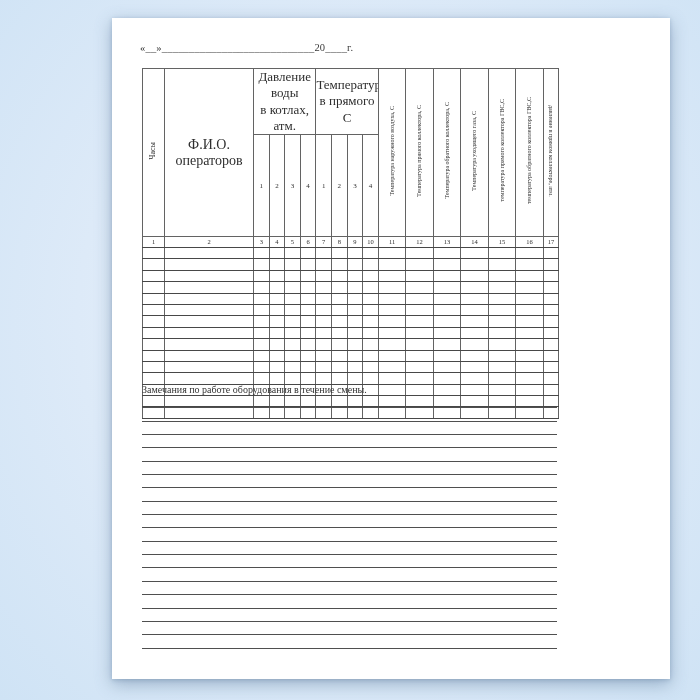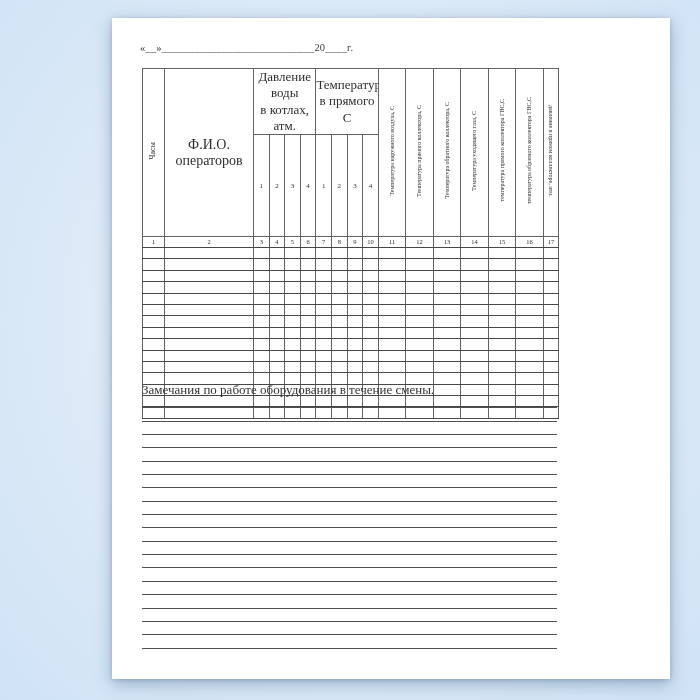--- a/index.html
+++ b/index.html
@@ -55,21 +55,21 @@
   .vlab{vertical-align:middle;}
   .vtext{
     writing-mode:vertical-rl; transform:rotate(180deg);
     display:inline-block; font-size:6px; line-height:1.05;
     max-height:118px; white-space:nowrap;
   }
   .hours .vtext{font-size:8px;}
   .flip .vtext{transform:none;}
   .remarks{
     position:absolute; left:30px; top:366px;
-    font-size:13px; line-height:12.5px; color:#333;
+    font-size:10px; line-height:12.5px; color:#333;
   }
   .ruled{
     position:absolute; left:30px; top:377px; width:415px;
   }
   .ruled .line{
     height:13.35px; border-bottom:1.3px solid var(--ruled-line);
   }
 </style>
 </head>
 <body>

